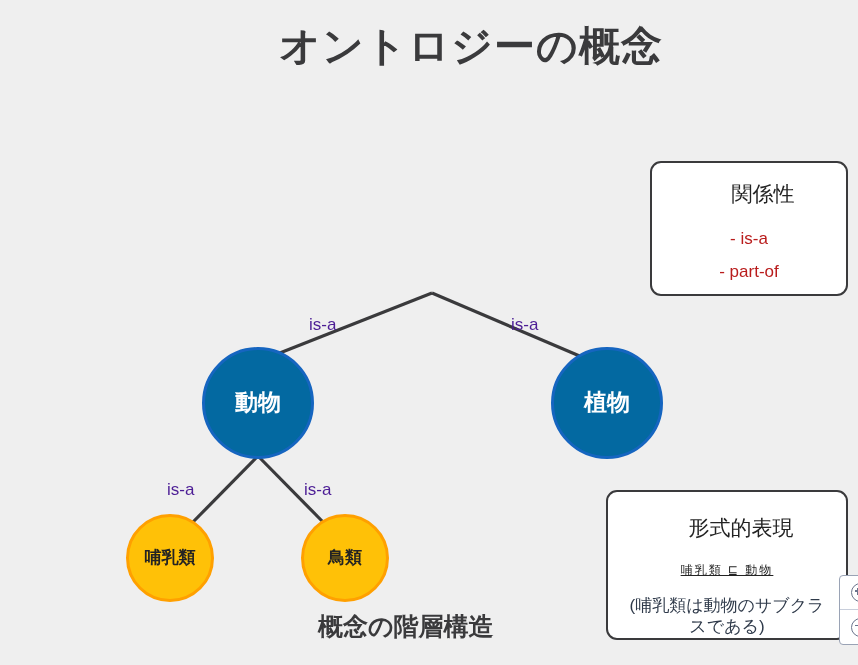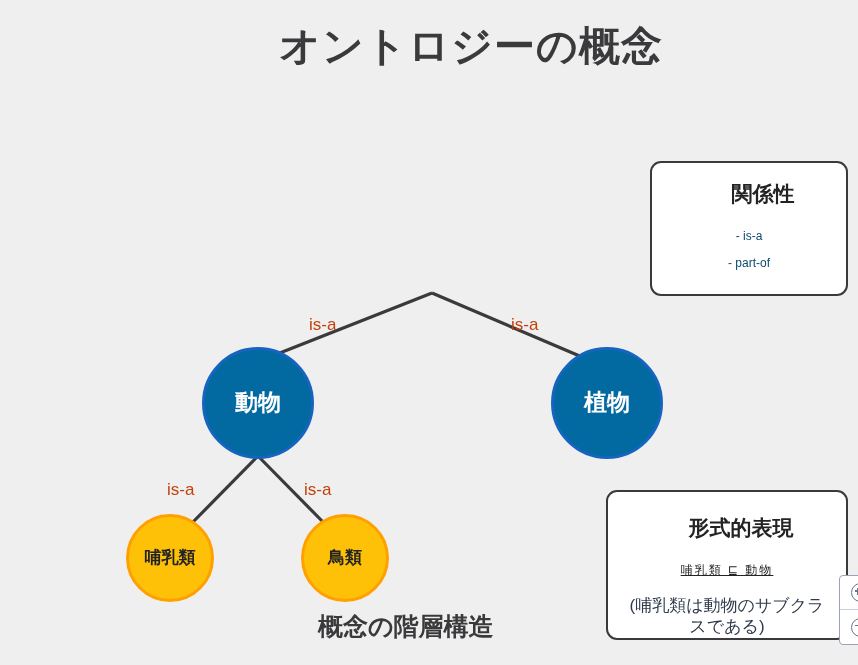--- a/index.html
+++ b/index.html
@@ -106,21 +106,21 @@
   #node-chourui {
     left: 301px; top: 514px;
     width: 88px; height: 88px;
     font-size: 17px;
   }
 
   
   .edge-label {
     position: absolute;
     font-size: 17px;
-    color: #c2410c;
+    color: #4c1d95;
     white-space: nowrap;
   }
   #edge-label-1 { left: 309px; top: 315px; }
   #edge-label-2 { left: 511px; top: 315px; }
   #edge-label-3 { left: 167px; top: 480px; }
   #edge-label-4 { left: 304px; top: 480px; }
 
   
   #diagram-caption {
     position: absolute;
@@ -136,28 +136,28 @@
   .info-box {
     position: absolute;
     background: #ffffff;
     border: 2.5px solid #3a3a3c;
     border-radius: 11px;
     box-sizing: border-box;
     text-align: center;
   }
   .info-box-title {
     font-size: 21px;
-    font-weight: bold;
+    font-weight: normal;
     color: #232323;
     white-space: nowrap;
     margin-left: 28px;
   }
   .info-box-line {
-    font-size: 12px;
-    color: #0c4a6e;
+    font-size: 17px;
+    color: #b91c1c;
     white-space: nowrap;
   }
 
   #box-relations {
     left: 650px; top: 161px;
     width: 198px; height: 135px;
     padding-top: 17px;
   }
   #box-relations .info-box-title { margin-bottom: 21px; }
   #box-relations .info-box-line { margin-bottom: 13px; }

